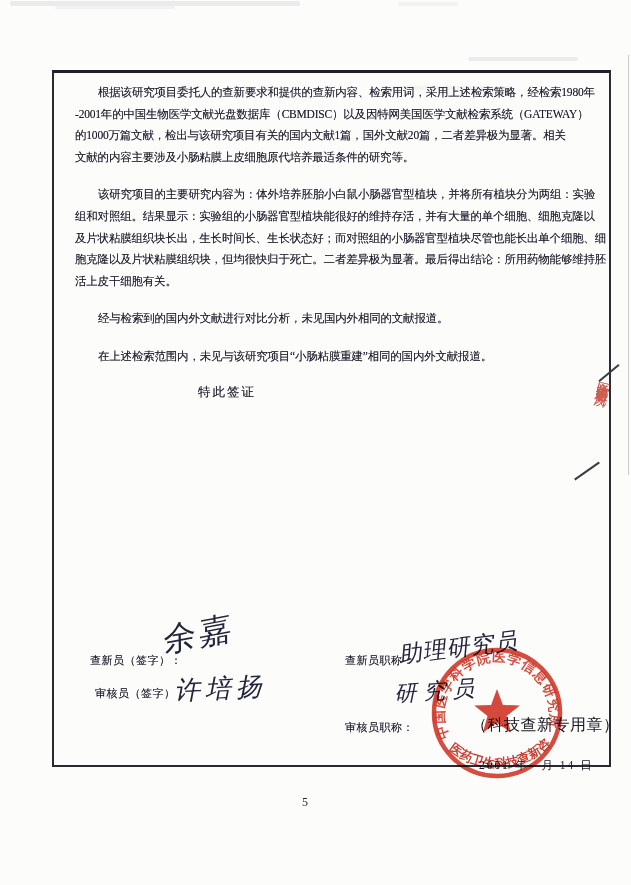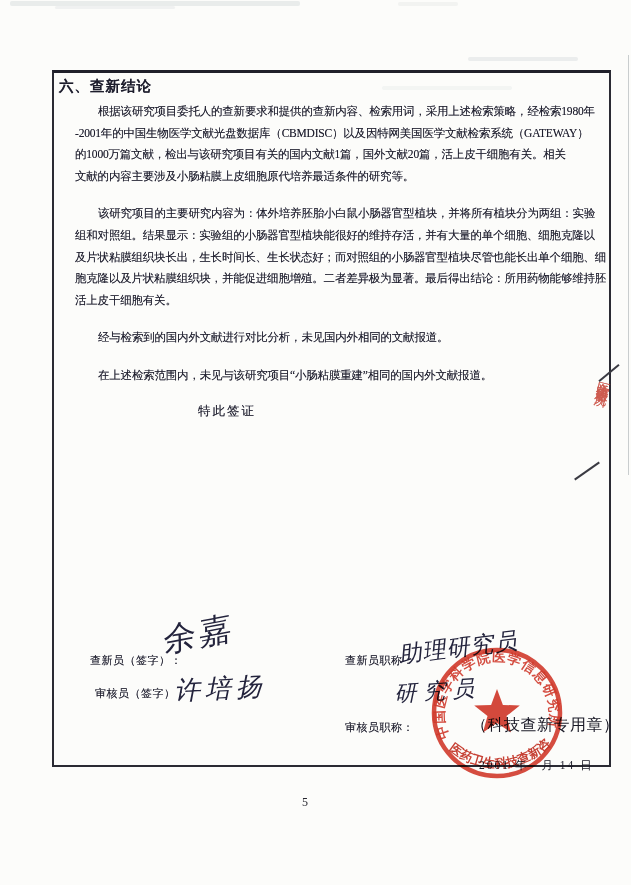--- a/index.html
+++ b/index.html
@@ -66,32 +66,31 @@
 
   <div class="smudge" style="left:10px;top:1px;width:290px;height:5px;opacity:.55;"></div>
   <div class="smudge" style="left:55px;top:6px;width:120px;height:3px;opacity:.35;"></div>
   <div class="smudge" style="left:398px;top:2px;width:60px;height:4px;opacity:.3;"></div>
   <div class="smudge" style="left:468px;top:57px;width:110px;height:4px;opacity:.5;"></div>
   <div class="smudge" style="left:382px;top:86px;width:130px;height:4px;opacity:.25;"></div>
   <div class="edge-line" style="left:628px;top:55px;width:1px;height:420px;"></div>
 
   <div class="doc-box">
     <div class="doc-content">
-      <div class="doc-title">六、查新结论</div>
       <div class="para p1">
           <div class="line">根据该研究项目委托人的查新要求和提供的查新内容、检索用词，采用上述检索策略，经检索1980年</div>
           <div class="line">-2001年的中国生物医学文献光盘数据库（CBMDISC）以及因特网美国医学文献检索系统（GATEWAY）</div>
-          <div class="line">的1000万篇文献，检出与该研究项目有关的国内文献1篇，国外文献20篇，活上皮干细胞有关。相关</div>
+          <div class="line">的1000万篇文献，检出与该研究项目有关的国内文献1篇，国外文献20篇，二者差异极为显著。相关</div>
           <div class="line">文献的内容主要涉及小肠粘膜上皮细胞原代培养最适条件的研究等。</div>
         </div>
       <div class="para p2">
           <div class="line">该研究项目的主要研究内容为：体外培养胚胎小白鼠小肠器官型植块，并将所有植块分为两组：实验</div>
           <div class="line">组和对照组。结果显示：实验组的小肠器官型植块能很好的维持存活，并有大量的单个细胞、细胞克隆以</div>
           <div class="line">及片状粘膜组织块长出，生长时间长、生长状态好；而对照组的小肠器官型植块尽管也能长出单个细胞、细</div>
-          <div class="line">胞克隆以及片状粘膜组织块，并能促进细胞增殖。二者差异极为显著。最后得出结论：所用药物能够维持胚</div>
+          <div class="line">胞克隆以及片状粘膜组织块，但均很快归于死亡。二者差异极为显著。最后得出结论：所用药物能够维持胚</div>
           <div class="line">活上皮干细胞有关。</div>
         </div>
       <div class="para p3">
           <div class="line">经与检索到的国内外文献进行对比分析，未见国内外相同的文献报道。</div>
         </div>
       <div class="para p4">
           <div class="line">在上述检索范围内，未见与该研究项目“小肠粘膜重建”相同的国内外文献报道。</div>
         </div>
       <div class="attest">特此签证</div>
     </div>

